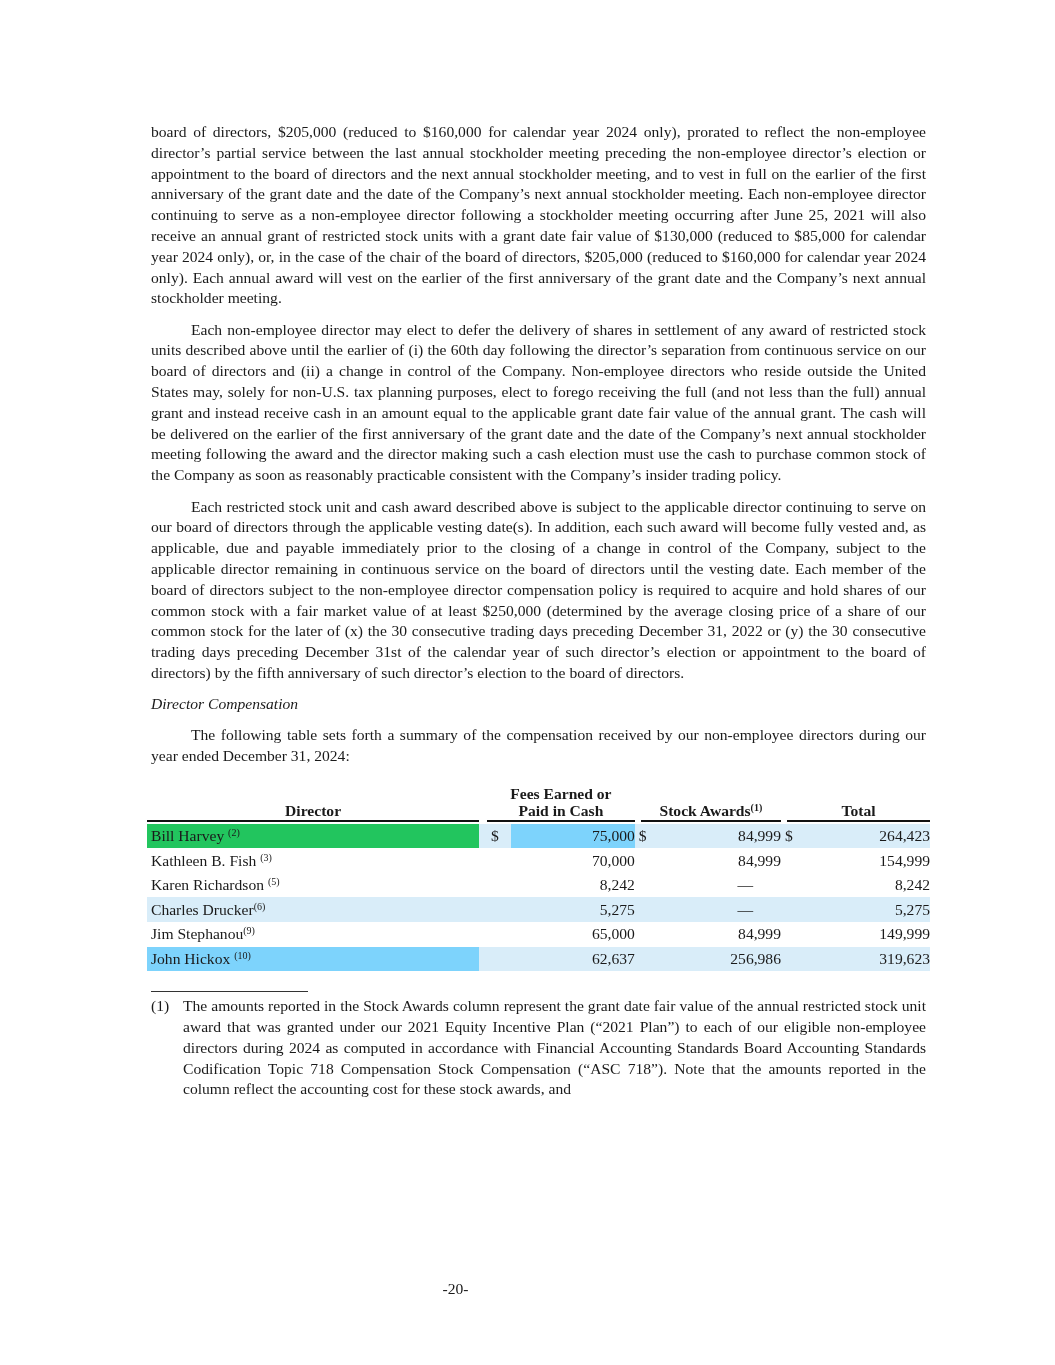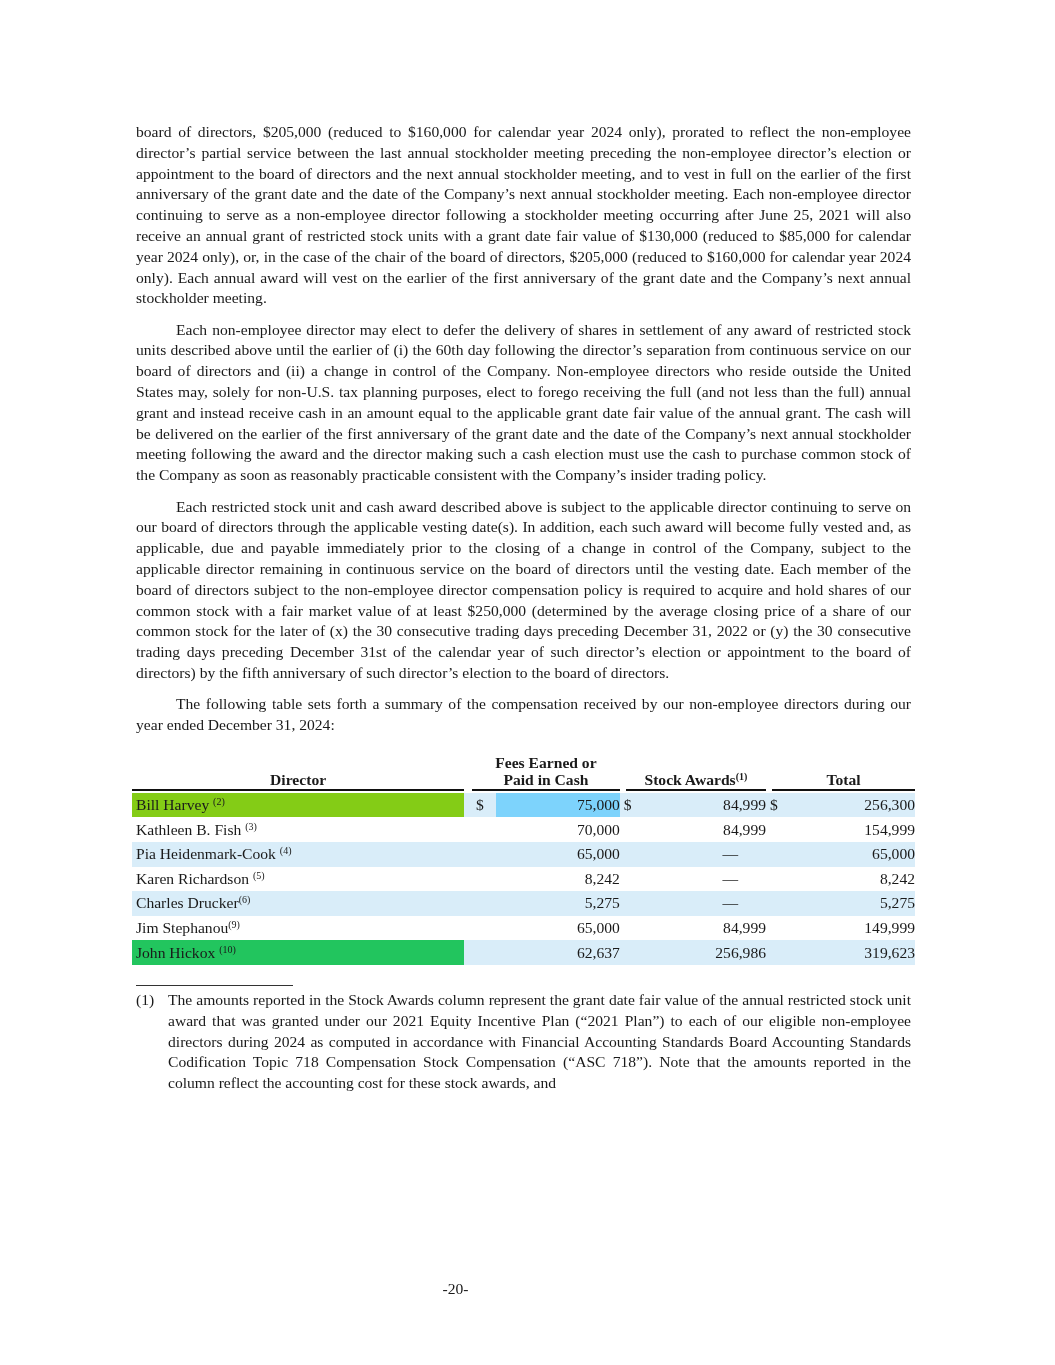--- a/index.html
+++ b/index.html
@@ -1,18 +1,18 @@
 <!DOCTYPE html>
 <html><head>
 <meta charset="utf-8">
 <style>
   html, body { margin: 0; padding: 0; background: #ffffff; }
   body { width: 1055px; height: 1365px; position: relative; overflow: hidden;
          font-family: "Liberation Serif", serif; color: #1a1a1a; font-size: 15.6px; }
-  .page { position: absolute; left: 136px; top: 122px; width: 775px; }
+  .page { position: absolute; left: 151px; top: 122px; width: 775px; }
   p { margin: 0 0 10.5px 0; line-height: 20.8px; text-align: justify; }
   p.indent { text-indent: 40px; }
   .section-heading { font-style: italic; margin: 0 0 10px 0; line-height: 20.8px; }
   table.comp { width: 783px; margin-left: -4px; border-collapse: separate; border-spacing: 0; margin-top: 18px; font-size: 15.6px; }
   table.comp th { font-weight: bold; text-align: center; vertical-align: bottom; line-height: 17px; padding: 0 0 2px 0; }
   table.comp th .hline { border-bottom: 2px solid #111; padding-bottom: 1px; }
   table.comp td { line-height: 20px; padding: 2px 0 2px 0; height: 20.6px; }
   tr.stripe td { background: #d9edf9; }
   td.name { padding-left: 4px !important; text-align: left; }
   td.cur { text-align: left; width: 20px; padding-left: 4px !important; }
@@ -26,20 +26,21 @@
   .page-number { position: absolute; left: 0; width: 911px; top: 1280px; text-align: center; font-size: 15.6px; }
 </style>
 </head>
 <body>
 
 <div class="page">
   <p>board of directors, $205,000 (reduced to $160,000 for calendar year 2024 only), prorated to reflect the non-employee director’s partial service between the last annual stockholder meeting preceding the non-employee director’s election or appointment to the board of directors and the next annual stockholder meeting, and to vest in full on the earlier of the first anniversary of the grant date and the date of the Company’s next annual stockholder meeting. Each non-employee director continuing to serve as a non-employee director following a stockholder meeting occurring after June 25, 2021 will also receive an annual grant of restricted stock units with a grant date fair value of $130,000 (reduced to $85,000 for calendar year 2024 only), or, in the case of the chair of the board of directors, $205,000 (reduced to $160,000 for calendar year 2024 only).  Each annual award will vest on the earlier of the first anniversary of the grant date and the Company’s next annual stockholder meeting.</p>
   <p class="indent">Each non-employee director may elect to defer the delivery of shares in settlement of any award of restricted stock units described above until the earlier of (i) the 60th day following the director’s separation from continuous service on our board of directors and (ii) a change in control of the Company. Non-employee directors who reside outside the United States may, solely for non-U.S. tax planning purposes, elect to forego receiving the full (and not less than the full) annual grant and instead receive cash in an amount equal to the applicable grant date fair value of the annual grant. The cash will be delivered on the earlier of the first anniversary of the grant date and the date of the Company’s next annual stockholder meeting following the award and the director making such a cash election must use the cash to purchase common stock of the Company as soon as reasonably practicable consistent with the Company’s insider trading policy.</p>
   <p class="indent">Each restricted stock unit and cash award described above is subject to the applicable director continuing to serve on our board of directors through the applicable vesting date(s). In addition, each such award will become fully vested and, as applicable, due and payable immediately prior to the closing of a change in control of the Company, subject to the applicable director remaining in continuous service on the board of directors until the vesting date. Each member of the board of directors subject to the non-employee director compensation policy is required to acquire and hold shares of our common stock with a fair market value of at least $250,000 (determined by the average closing price of a share of our common stock for the later of (x) the 30 consecutive trading days preceding December 31, 2022 or (y) the 30 consecutive trading days preceding December 31st of the calendar year of such director’s election or appointment to the board of directors) by the fifth anniversary of such director’s election to the board of directors.</p>
 
+  <div class="section-heading">Director Compensation</div>
   <p class="indent">The following table sets forth a summary of the compensation received by our non-employee directors during our year ended December 31, 2024:</p>
 
   <table class="comp">
     <colgroup>
       <col style="width:338px">
         <col style="width:8px">
       <col style="width:20px">
         <col style="width:126px">
       <col style="width:20px">
         <col style="width:124px">
@@ -58,48 +59,38 @@
         <th colspan="2" style="padding-left:6px">
           <div class="hline"><span>Stock Awards</span><sup>(1)</sup></div>
         </th>
         <th colspan="2" style="padding-left:6px">
           <div class="hline">Total</div>
         </th>
       </tr>
     </thead>
     <tbody id="table-body">
         <tr class="stripe">
-          <td class="name" style="background: #84cc16;"><span>Bill Harvey</span> <sup>(2)</sup></td>
+          <td class="name" style="background: #22c55e;"><span>Bill Harvey</span> <sup>(2)</sup></td>
           <td style="background: rgb(217, 237, 249);"></td>
           <td class="cur" style="background: rgb(217, 237, 249);">$</td>
           <td class="num" style="background: #7dd3fc;">75,000</td>
           <td class="cur" style="background: rgb(217, 237, 249);">$</td>
           <td class="num" style="background: rgb(217, 237, 249);">84,999</td>
           <td class="cur" style="background: rgb(217, 237, 249);">$</td>
-          <td class="num" style="background: rgb(217, 237, 249);">256,300</td>
+          <td class="num" style="background: rgb(217, 237, 249);">264,423</td>
         </tr>
         <tr>
           <td class="name"><span>Kathleen B. Fish</span> <sup>(3)</sup></td>
           <td></td>
           <td class="cur"></td>
           <td class="num">70,000</td>
           <td class="cur"></td>
           <td class="num">84,999</td>
           <td class="cur"></td>
           <td class="num">154,999</td>
-        </tr>
-        <tr class="stripe">
-          <td class="name" style="background: rgb(217, 237, 249);"><span>Pia Heidenmark-Cook</span> <sup>(4)</sup></td>
-          <td style="background: rgb(217, 237, 249);"></td>
-          <td class="cur" style="background: rgb(217, 237, 249);"></td>
-          <td class="num" style="background: rgb(217, 237, 249);">65,000</td>
-          <td class="cur" style="background: rgb(217, 237, 249);"></td>
-          <td class="dash" style="padding-right: 28px; background: rgb(217, 237, 249);">—</td>
-          <td class="cur" style="background: rgb(217, 237, 249);"></td>
-          <td class="num" style="background: rgb(217, 237, 249);">65,000</td>
         </tr>
         <tr>
           <td class="name"><span>Karen Richardson</span> <sup>(5)</sup></td>
           <td></td>
           <td class="cur"></td>
           <td class="num">8,242</td>
           <td class="cur"></td>
           <td class="dash" style="padding-right: 28px;">—</td>
           <td class="cur"></td>
           <td class="num">8,242</td>
@@ -118,21 +109,21 @@
           <td class="name"><span>Jim Stephanou</span><sup>(9)</sup></td>
           <td></td>
           <td class="cur"></td>
           <td class="num">65,000</td>
           <td class="cur"></td>
           <td class="num">84,999</td>
           <td class="cur"></td>
           <td class="num">149,999</td>
         </tr>
         <tr class="stripe">
-          <td class="name" style="background: #22c55e; margin-left: 47px;"><span>John Hickox</span> <sup>(10)</sup></td>
+          <td class="name" style="background: #7dd3fc; margin-left: 47px;"><span>John Hickox</span> <sup>(10)</sup></td>
           <td style="background: rgb(217, 237, 249);"></td>
           <td class="cur" style="background: rgb(217, 237, 249);"></td>
           <td class="num" style="background: rgb(217, 237, 249);">62,637</td>
           <td class="cur" style="background: rgb(217, 237, 249);"></td>
           <td class="num" style="background: rgb(217, 237, 249);">256,986</td>
           <td class="cur" style="background: rgb(217, 237, 249);"></td>
           <td class="num" style="background: rgb(217, 237, 249);">319,623</td>
         </tr>
       </tbody>
   </table>

